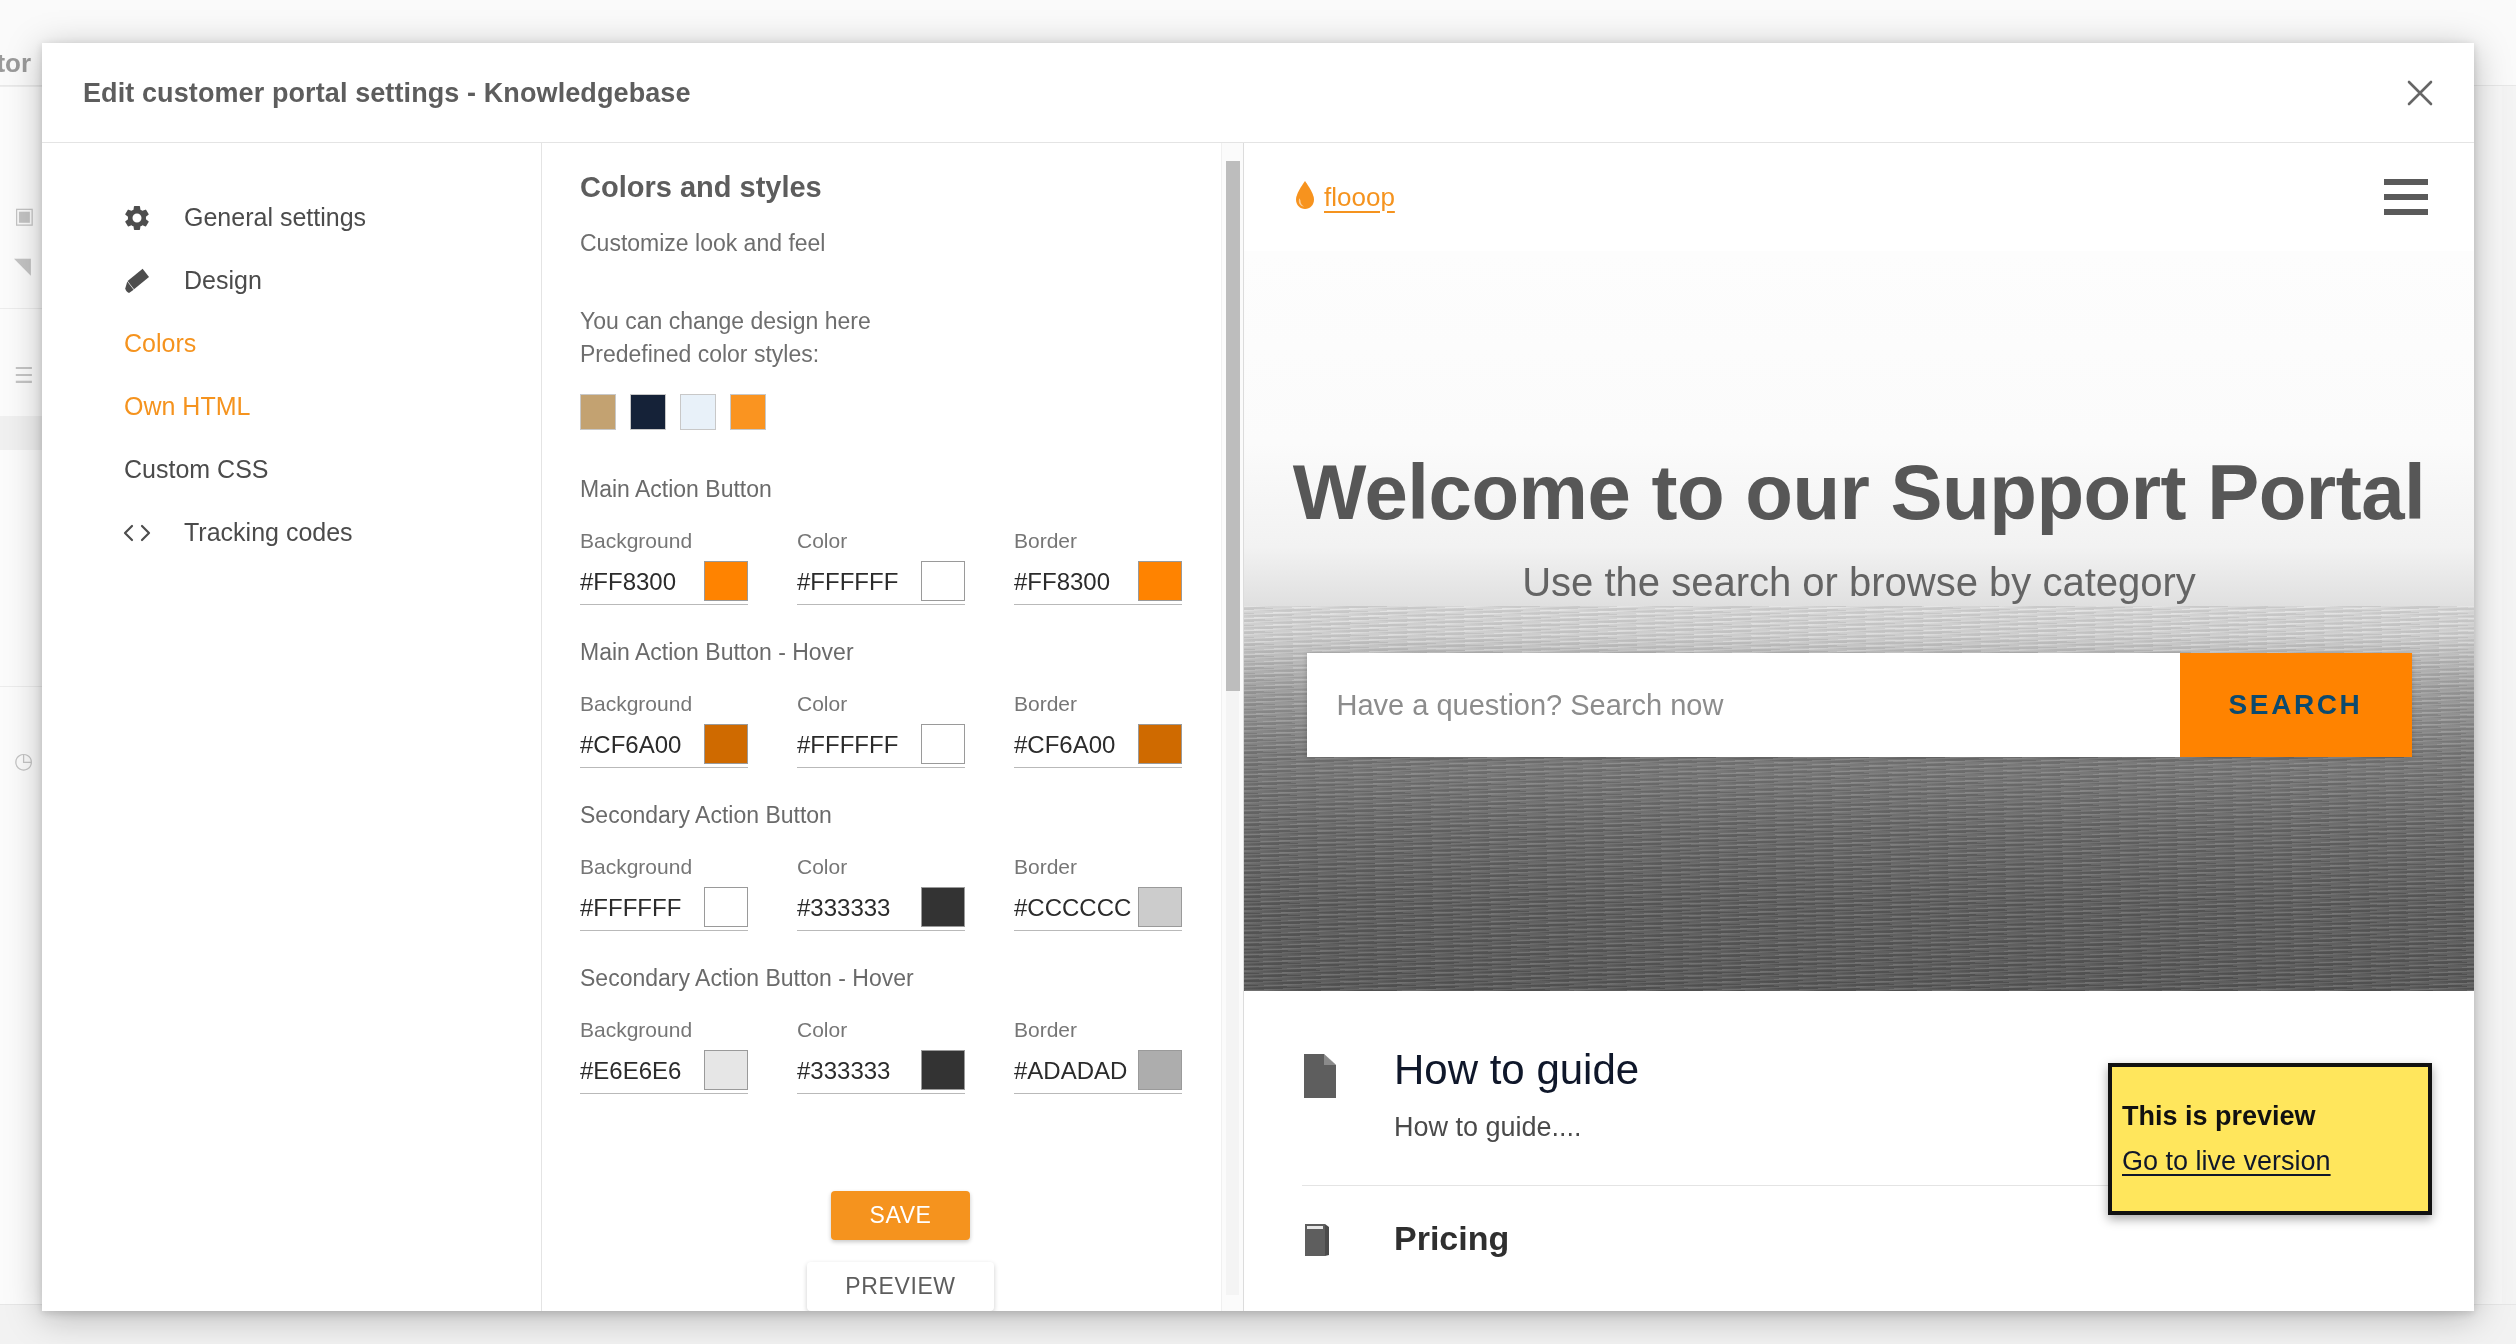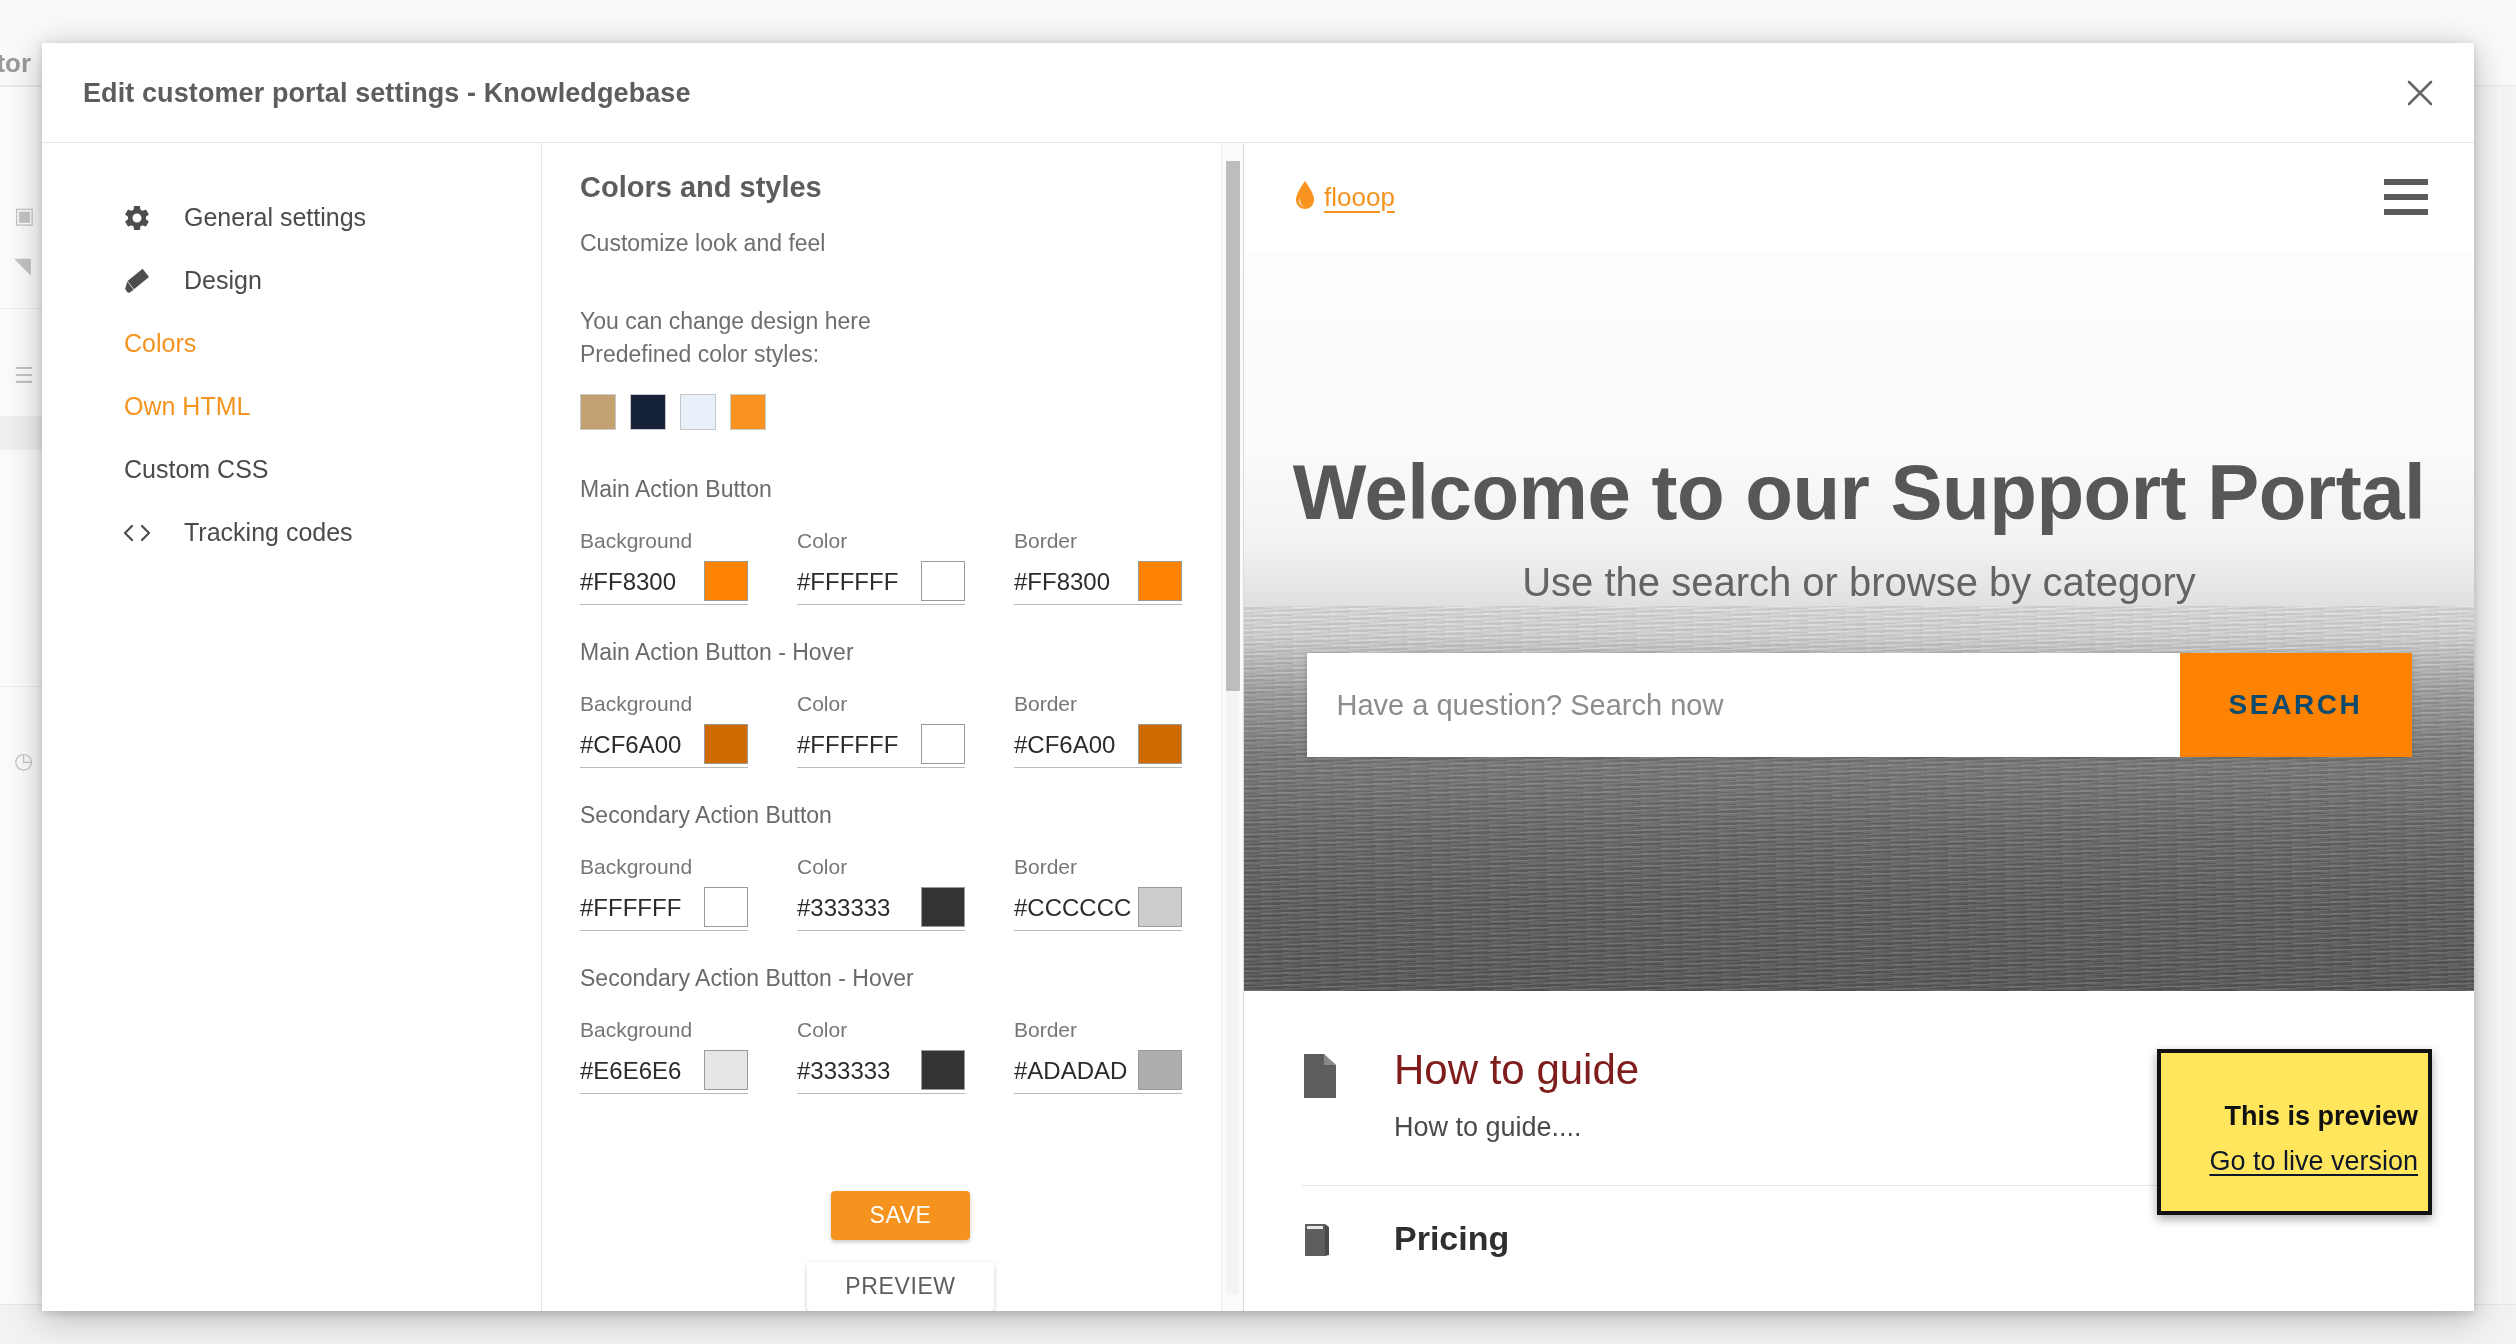--- a/index.html
+++ b/index.html
@@ -309,42 +309,42 @@
     position: relative;
     padding: 0 60px 0 150px;
     min-height: 104px;
     cursor: pointer;
   }
   .pv-item-icon {
     position: absolute; left: 58px; top: 6px;
     color: #5e5e5e;
   }
   .pv-item-title {
-    font-size: 42px; color: #7f1d1d; font-weight: normal;
+    font-size: 42px; color: #0f172a; font-weight: normal;
     line-height: 1.08;
   }
   .pv-item-title.bold { font-size: 34px; font-weight: bold; color: #2f2f2f; }
   .pv-item-desc {
     font-size: 27px; color: #4a4a4a;
     margin-top: 20px;
   }
   .pv-divider {
     height: 1px; background: #e4e4e4;
     margin: 34px 60px 34px 58px;
   }
 
   .pv-preview-badge {
     position: absolute;
     right: 42px; bottom: 96px;
-    width: 275px;
+    width: 324px;
     background: #FFE65C;
     border: 4px solid #111111;
     box-shadow: 0 4px 10px rgba(0,0,0,0.35);
-    text-align: right;
-    padding: 48px 10px 34px 10px;
+    text-align: left;
+    padding: 34px 10px 34px 10px;
     z-index: 30;
   }
   .pv-badge-title {
     font-size: 27px; font-weight: bold; color: #111;
     margin-bottom: 14px;
   }
   .pv-badge-link {
     font-size: 27px; color: #0f172a; text-decoration: underline;
     text-underline-offset: 4px;
     cursor: pointer;

